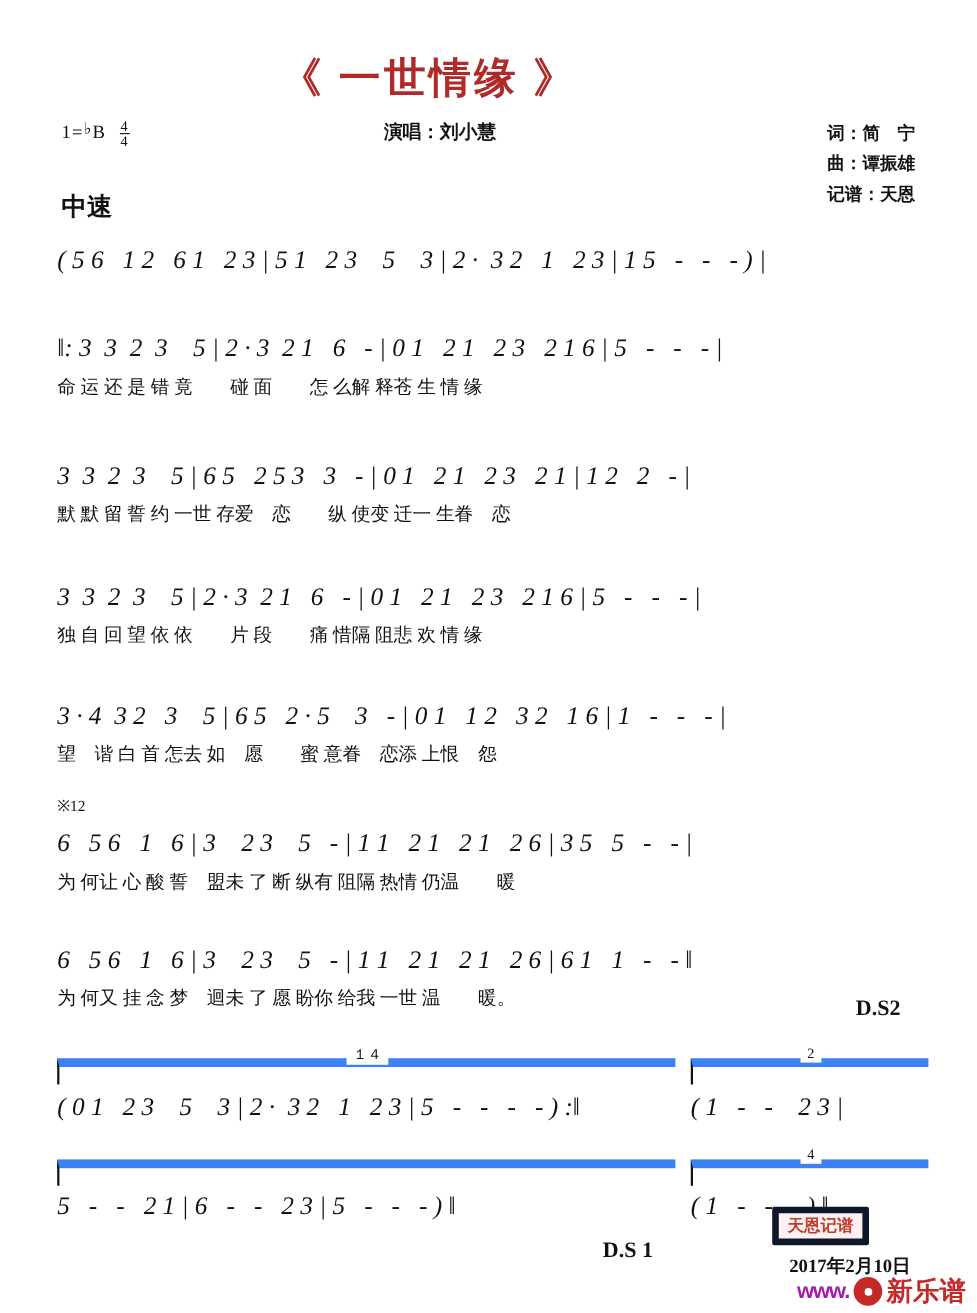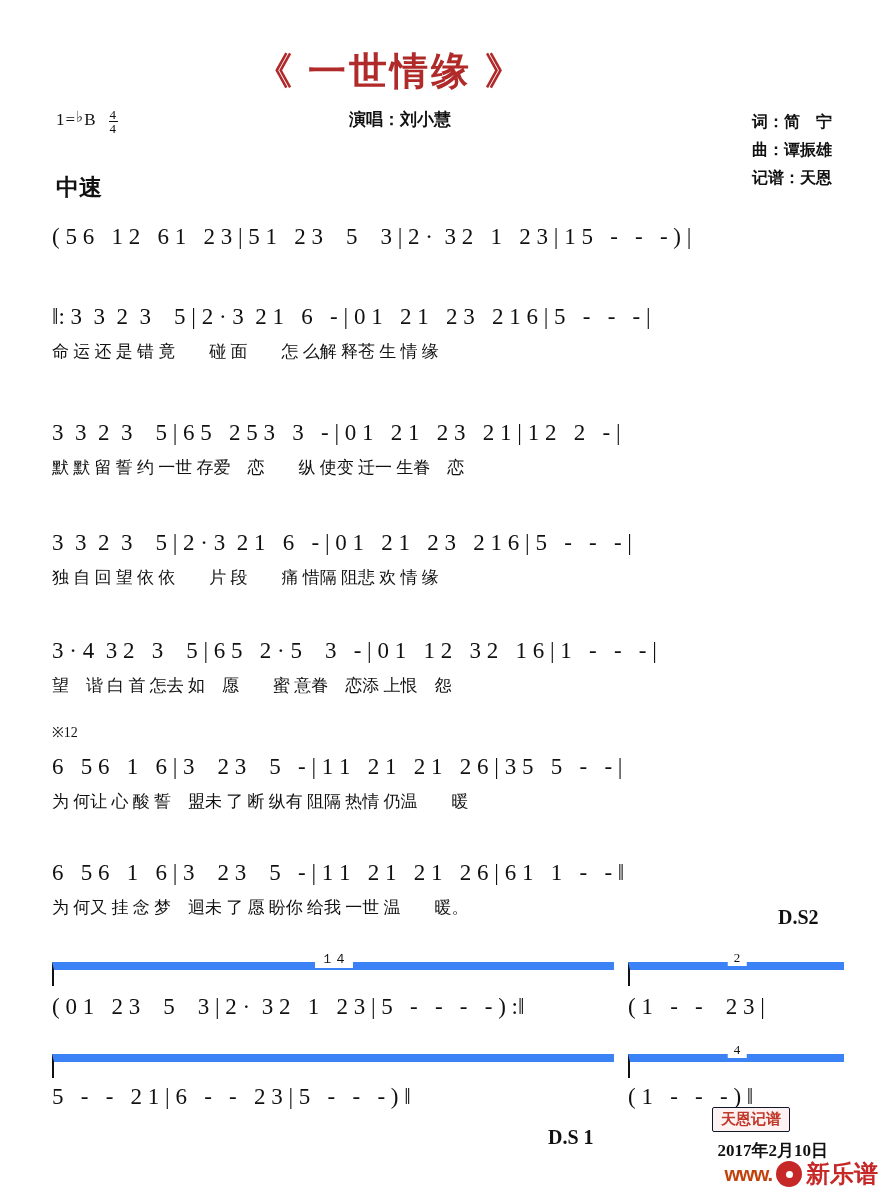--- a/index.html
+++ b/index.html
@@ -95,20 +95,21 @@
     width: 790px;
     font-family: "Liberation Serif", "DejaVu Serif", serif;
   }
   .notes {
     font-size: 23px;
     letter-spacing: 0px;
     white-space: pre;
     line-height: 30px;
     position: relative;
     height: 34px;
+    font-style: italic;
   }
   .lyrics {
     font-size: 17px;
     white-space: pre;
     line-height: 24px;
     margin-top: 4px;
     letter-spacing: 0px;
   }
   .small-label {
     font-size: 14px;
@@ -133,21 +134,21 @@
   }
 
   
   .stamp {
     position: absolute;
     right: 98px;
     bottom: 62px;
     font-size: 15px;
     color: #c0392b;
     font-weight: bold;
-    border: 1px solid #0f172a;
+    border: 6px solid #0f172a;
     background: #fdf2f1;
     padding: 2px 8px;
     border-radius: 2px;
   }
   .date {
     position: absolute;
     right: 60px;
     bottom: 32px;
     font-size: 17px;
     font-weight: bold;
@@ -164,21 +165,21 @@
     bottom: 4px;
     display: flex;
     align-items: center;
     gap: 4px;
     font-size: 24px;
     font-weight: bold;
     color: #c62828;
     font-family: "Liberation Sans", sans-serif;
   }
   .watermark .www {
-    color: #c2410c;
+    color: #a21caf;
     font-size: 20px;
     letter-spacing: -1px;
   }
   .watermark .disc {
     width: 26px; height: 26px;
     border-radius: 50%;
     background: #c62828;
     position: relative;
     display: inline-block;
   }

